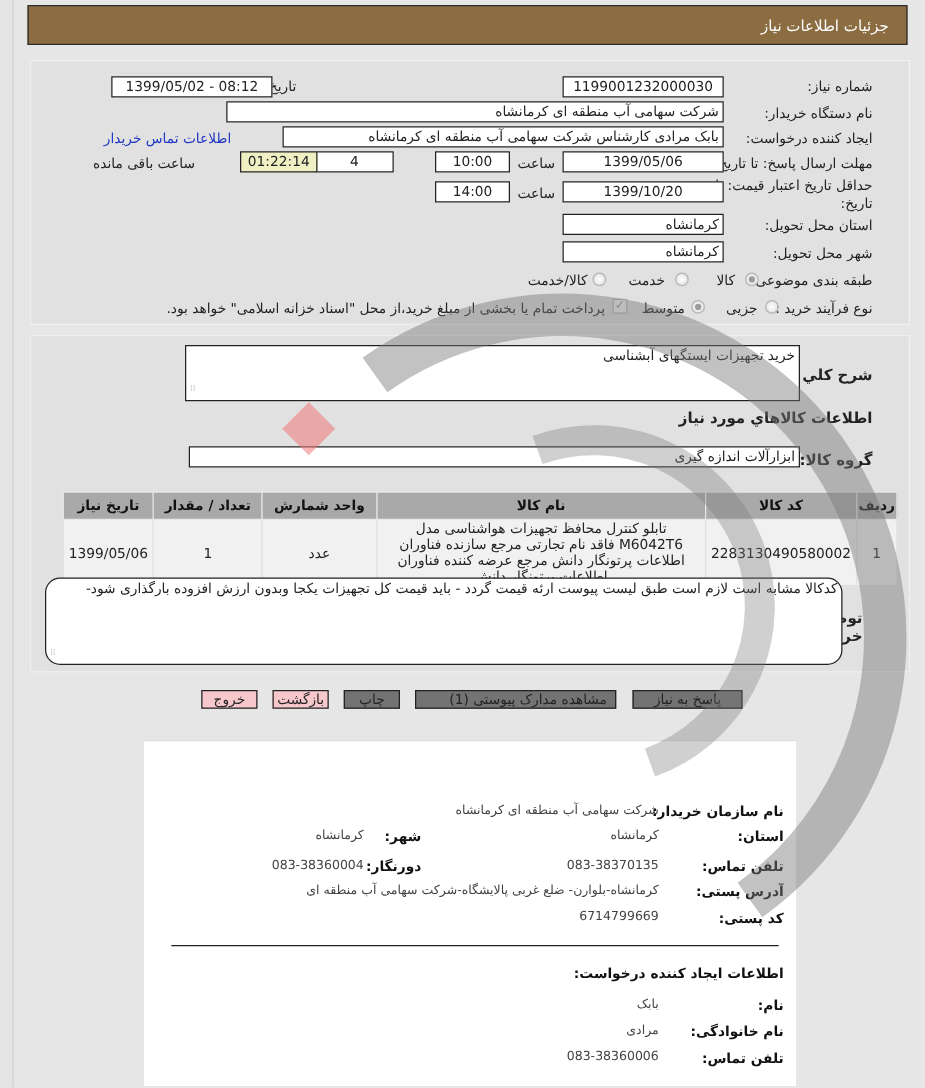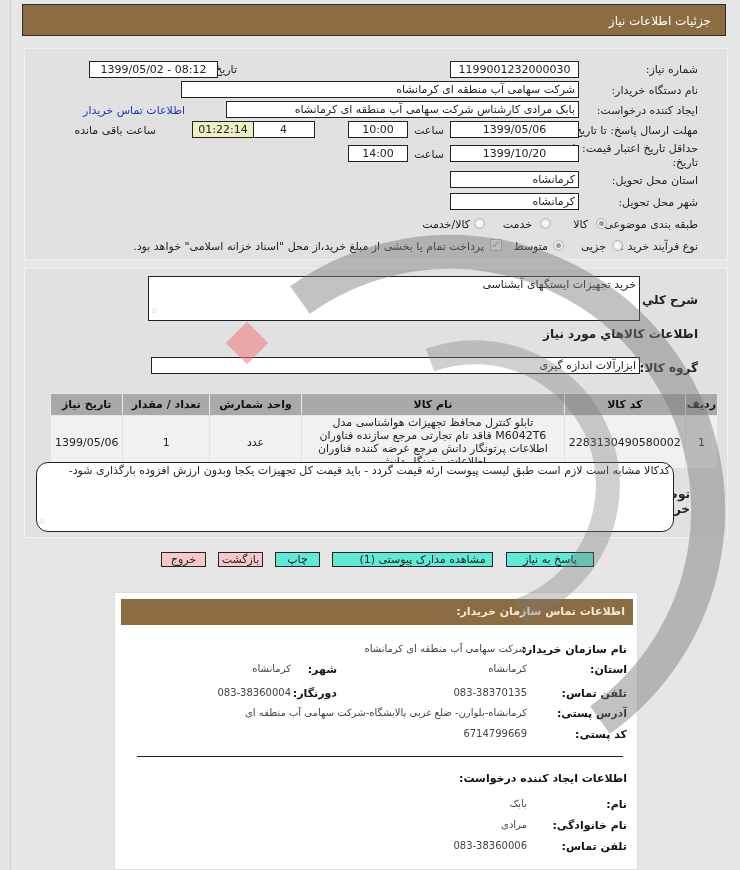--- a/index.html
+++ b/index.html
@@ -32,21 +32,21 @@
   .timer { background: #efefc4; }
   .radio { position: absolute; width: 11px; height: 11px; border-radius: 50%; border: 1px solid #b5b5b5; background: radial-gradient(#fff, #dcdcdc); }
   .radio.on::after { content: ""; position: absolute; left: 2px; top: 2px; width: 5px; height: 5px; border-radius: 50%; background: #9c9c9c; }
   .check { position: absolute; width: 12px; height: 12px; border: 1px solid #b5b5b5; background: #f4f4f4; color: #9a9a9a; font-size: 10px; line-height: 10px; text-align: center; }
   .ta { height: auto; white-space: normal; line-height: 14px; padding: 1px 3px; }
   .grip { position: absolute; left: 3px; bottom: 2px; font-size: 7px; color: #aaa; }
   table.items { position: absolute; left: 50px; top: 393px; width: 668px; border-collapse: collapse; direction: rtl; font-size: 11px; }
   table.items th { background: #a9a9a9; color: #111; font-weight: bold; height: 22px; border: 1px solid #e8e8e8; font-size: 11px; }
   table.items td { background: #f1f1f1; border: 1px solid #e0e0e0; text-align: center; height: 44px; padding: 0 4px; line-height: 13px; }
   .btn { position: absolute; top: 552px; height: 15px; border: 1px solid #222; font-size: 11px; line-height: 13px; text-align: center; direction: rtl; }
-  .btn.green { background: #5eead4; }
+  .btn.green { background: #737373; }
   .btn.pink { background: #f6c8cc; }
   .contact { position: absolute; left: 114px; top: 592px; width: 524px; height: 278px; background: #fff; border: 1px solid #ddd; }
   .contact-head { position: absolute; left: 6px; top: 6px; width: 512px; height: 26px; background: #8c6d42; color: #f2ead8; direction: rtl; font-weight: bold; line-height: 26px; padding: 0 8px; font-size: 11px; }
   .cl { position: absolute; direction: rtl; text-align: left; font-weight: bold; font-size: 11px; color: #111; white-space: nowrap; }
   .cv { position: absolute; direction: rtl; text-align: right; font-size: 10px; color: #444; white-space: nowrap; }
   .hr { position: absolute; left: 22px; top: 83px; width: 486px; height: 1px; background: #222; }
   .watermark { position: absolute; left: 0; top: 0; pointer-events: none; }
 </style>
 </head>
 <body>
@@ -148,21 +148,20 @@
   <span class="grip">⁝⁝</span>
 </div>
 
 <div class="btn green" style="left:506px; width:88px;">پاسخ به نیاز</div>
 <div class="btn green" style="left:332px; width:161px;padding-left:20px;">مشاهده مدارک پیوستی (1)</div>
 <div class="btn green" style="left:275px; width:45px;">چاپ</div>
 <div class="btn pink" style="left:218px; width:45px;">بازگشت</div>
 <div class="btn pink" style="left:161px; width:45px;">خروج</div>
 
 <div class="contact">
-  <div class="contact-head">اطلاعات تماس سازمان خریدار:</div>
 
   <span class="cl" style="right:10px; top:50px;">نام سازمان خریدار:</span>
   <span class="cv" style="right:110px; top:50px;">شرکت سهامی آب منطقه ای کرمانشاه</span>
 
   <span class="cl" style="right:10px; top:70px;">استان:</span>
   <span class="cv" style="right:110px; top:70px;">کرمانشاه</span>
   <span class="cl" style="right:300px; top:70px;">شهر:</span>
   <span class="cv" style="right:346px; top:70px;">کرمانشاه</span>
 
   <span class="cl" style="right:10px; top:94px;">تلفن تماس:</span>

